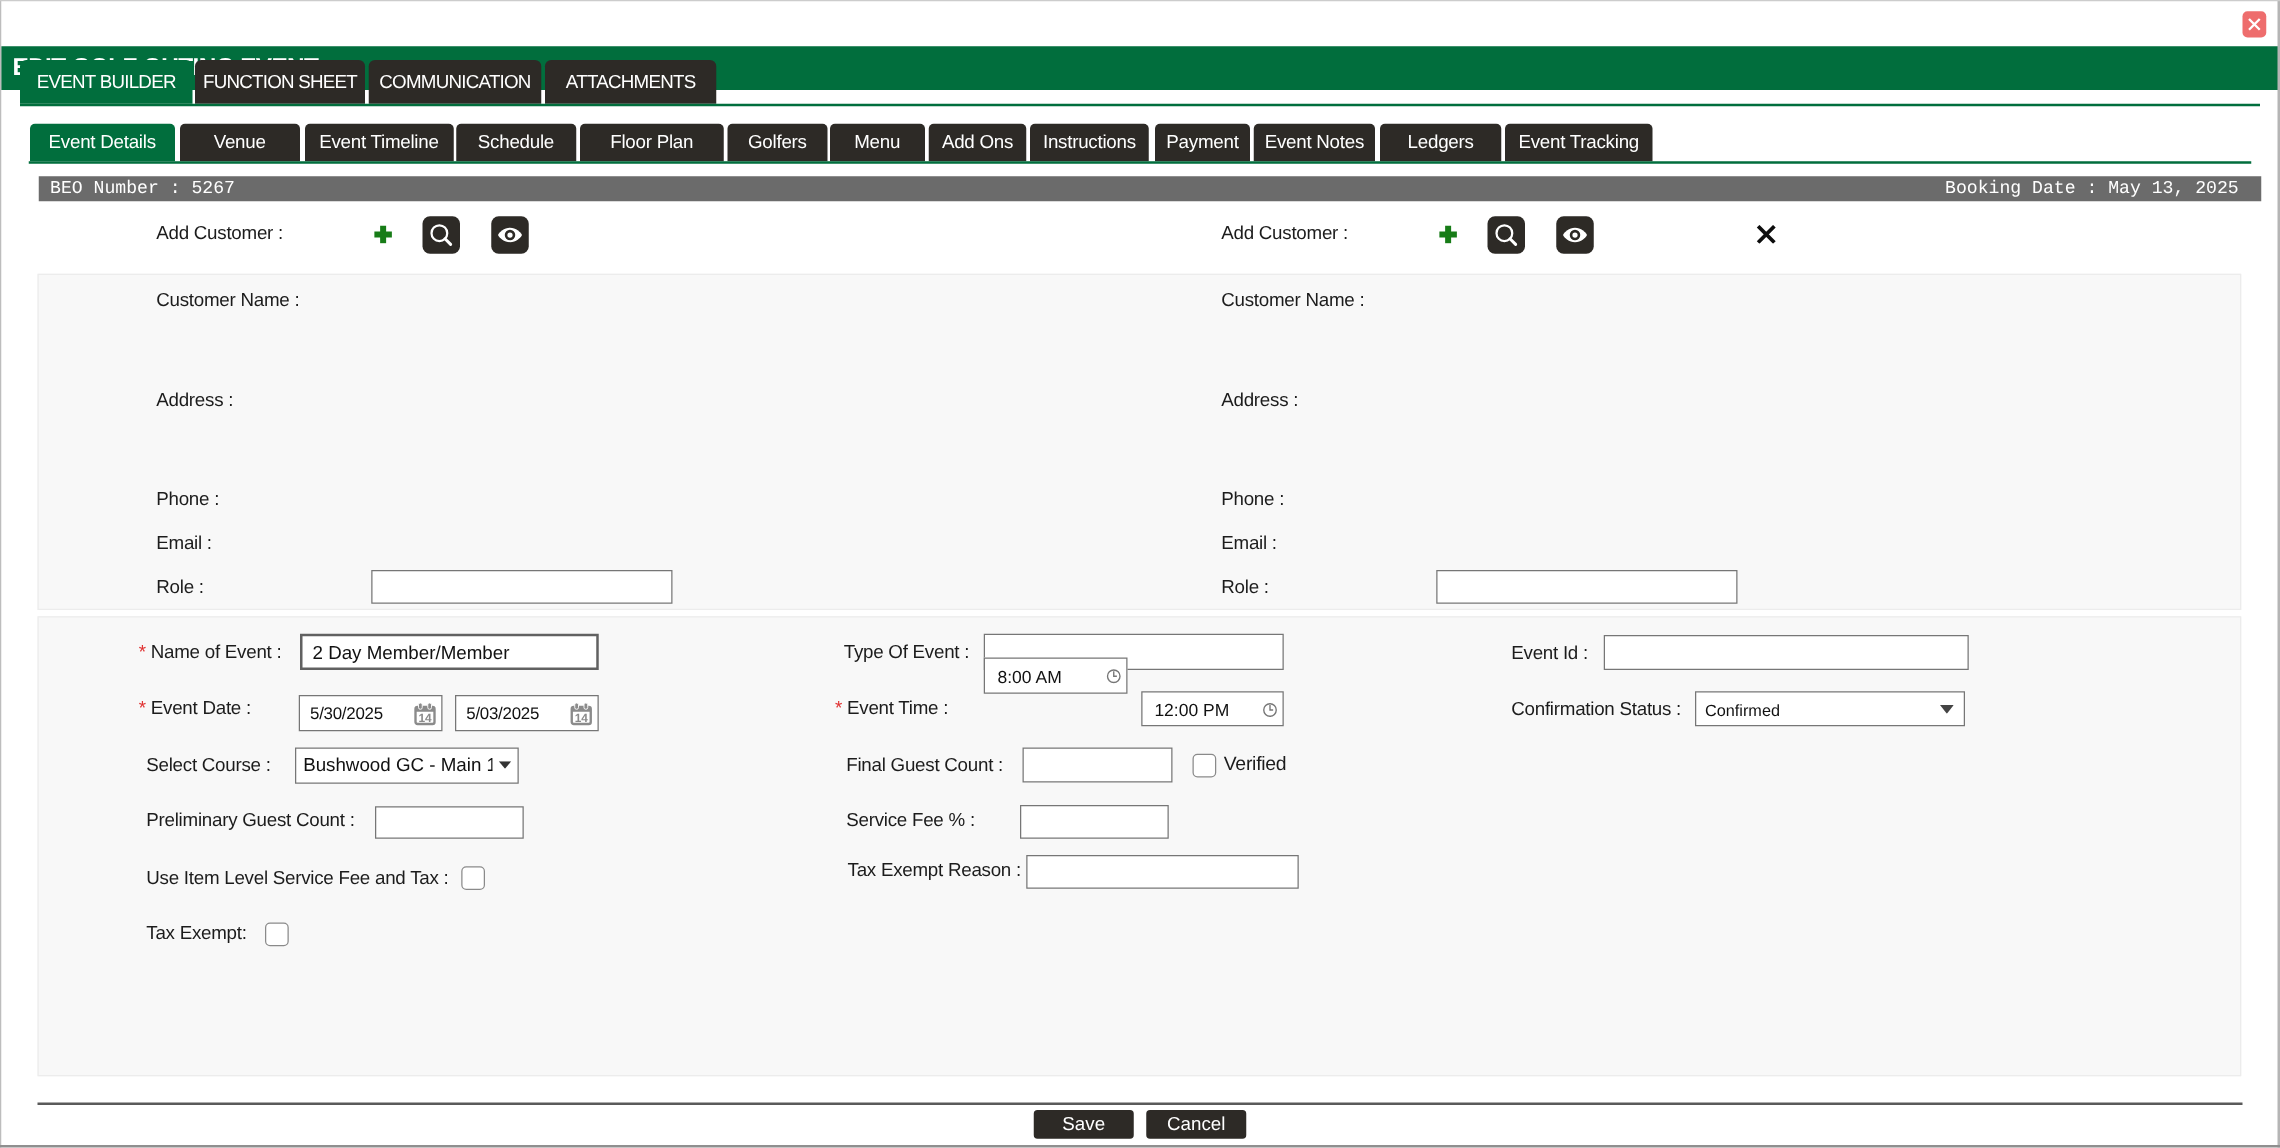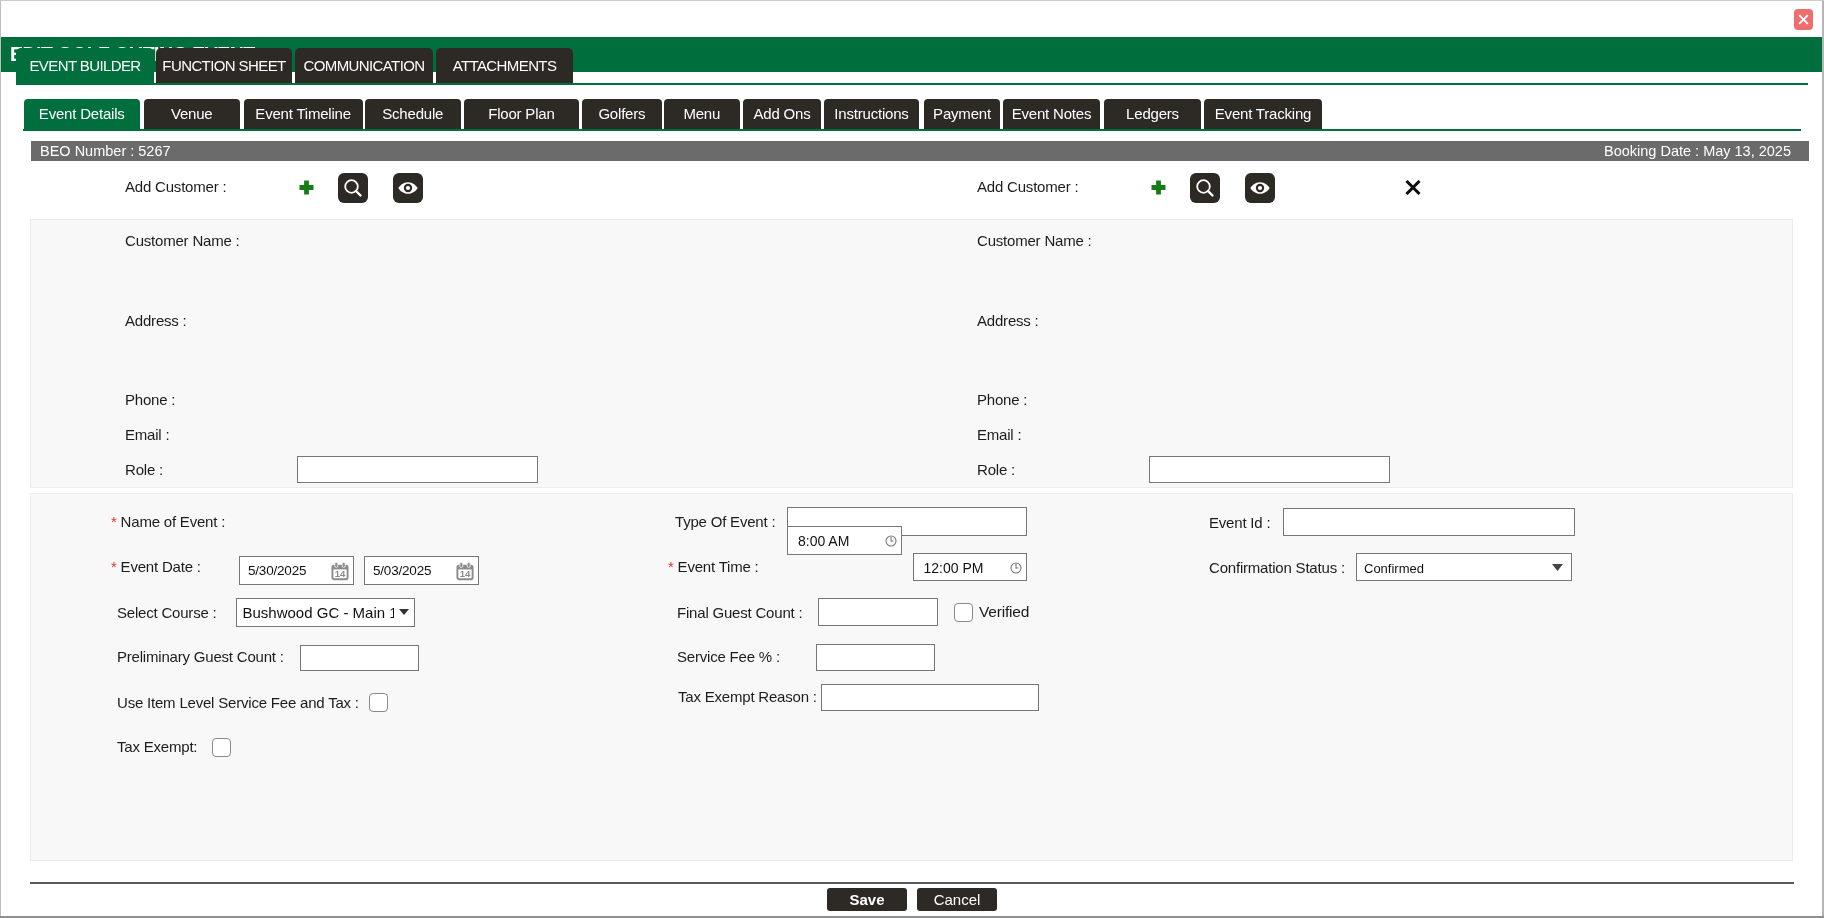--- a/index.html
+++ b/index.html
@@ -13,21 +13,21 @@
 #closebtn { left:1794px; top:9px; width:19px; height:21px; background:#ee6d6d; border-radius:4px; }
 
 .t1 { position:absolute; top:47.5px; height:35.5px; line-height:35.5px; background:#2d2a26; color:#fff; font-size:15px; letter-spacing:-0.6px; text-align:center; border-radius:5px 5px 0 0; }
 .t1.on { background:#016e3d; }
 #ul1 { left:16px; top:83px; width:1792px; height:2px; background:#016e3d; }
 
 .t2 { position:absolute; top:98.5px; height:30px; line-height:30px; background:#2d2a26; color:#fff; font-size:15px; letter-spacing:-0.2px; text-align:center; border-radius:4px 4px 0 0; }
 .t2.on { background:#016e3d; }
 #ul2 { left:23px; top:128.5px; width:1778px; height:2.5px; background:#016e3d; }
 
-#beo { left:31px; top:141px; width:1778px; height:20px; background:#6b6b6b; color:#fff; font-size:14.5px; line-height:20px; }
+#beo { left:31px; top:141px; width:1778px; height:20px; background:#6b6b6b; color:#fff; font-size:14.5px; line-height:20px;font-family:Liberation Mono, monospace; }
 #beo .l { position:absolute; left:9px; }
 #beo .r { position:absolute; right:18px; }
 
 .lb { position:absolute; font-size:15px; letter-spacing:-0.2px; color:#1c1c1c; line-height:16px; white-space:nowrap; }
 .ibtn { position:absolute; width:30px; height:30px; background:#2d2a26; border-radius:6px; }
 .ibtn svg { position:absolute; left:0; top:0; }
 
 .panel { position:absolute; left:30px; width:1763px; background:#f8f8f8; border:1px solid #ececec; }
 #pan1 { top:219px; height:269px; }
 #pan2 { top:493px; height:368px; }
@@ -129,20 +129,23 @@
   <div class="lb" style="left:977px;top:233px;">Customer Name :</div>
   <div class="lb" style="left:977px;top:313px;">Address :</div>
   <div class="lb" style="left:977px;top:392px;">Phone :</div>
   <div class="lb" style="left:977px;top:427px;">Email :</div>
   <div class="lb" style="left:977px;top:462px;">Role :</div>
   <div class="inp" style="left:1149px;top:456px;width:241px;height:27px;"></div>
 
   <div id="pan2" class="panel"></div>
 
   <div class="lb" style="left:111px;top:513.5px;"><span class="red">*</span> Name of Event :</div>
+  <div class="inp" style="left:240px;top:507px;width:239px;height:29px;border:2px solid #616161;">
+      <span style="position:absolute;left:8px;top:5px;">2 Day Member/Member</span>
+    </div>
   <div class="lb" style="left:111px;top:559px;"><span class="red">*</span> Event Date :</div>
   <div class="inp" style="left:239px;top:556px;width:115px;height:29px;">
       <span style="position:absolute;left:8px;top:6px;font-size:13.5px;letter-spacing:-0.2px;">5/30/2025</span>
     <svg style="position:absolute;right:4px;top:5px;" width="18" height="19" viewBox="0 0 18 19">
         <rect x="1.4" y="3.6" width="15.2" height="13.6" rx="1.6" fill="#fff" stroke="#8b8b8b" stroke-width="1.9"></rect>
         <rect x="1.4" y="3.6" width="15.2" height="3.8" fill="#8b8b8b"></rect>
         <rect x="3.8" y="0.4" width="3" height="5" rx="1.4" fill="#8b8b8b" stroke="#f8f8f8" stroke-width="0.8"></rect>
         <rect x="11.2" y="0.4" width="3" height="5" rx="1.4" fill="#8b8b8b" stroke="#f8f8f8" stroke-width="0.8"></rect>
         <text x="9" y="15.4" font-size="9.5" font-weight="bold" fill="#8b8b8b" text-anchor="middle" font-family="Liberation Sans, sans-serif">14</text>
       </svg>
@@ -201,19 +204,19 @@
   <div class="inp" style="left:1283px;top:507.5px;width:292px;height:28px;"></div>
   <div class="lb" style="left:1209px;top:560px;">Confirmation Status :</div>
   <div class="inp" style="left:1356px;top:553px;width:216px;height:28px;">
       <span style="position:absolute;left:7px;top:7px;font-size:13px;">Confirmed</span>
     <svg style="position:absolute;right:8px;top:10px;" width="11" height="7" viewBox="0 0 11 7">
         <path d="M0 0 L11 0 L5.5 7 Z" fill="#444"></path>
       </svg>
     </div>
 
   <div id="sep" class="abs"></div>
-  <div class="btn" style="left:827px;font-weight:bold;">Save</div>
+  <div class="btn" style="left:827px;">Save</div>
   <div class="btn" style="left:917px;">Cancel</div>
   <div id="pgl" class="abs"></div>
   <div id="pgr" class="abs"></div>
   <div id="pgt" class="abs"></div>
   <div id="pgb" class="abs"></div>
 </div>
 
 </body></html>

